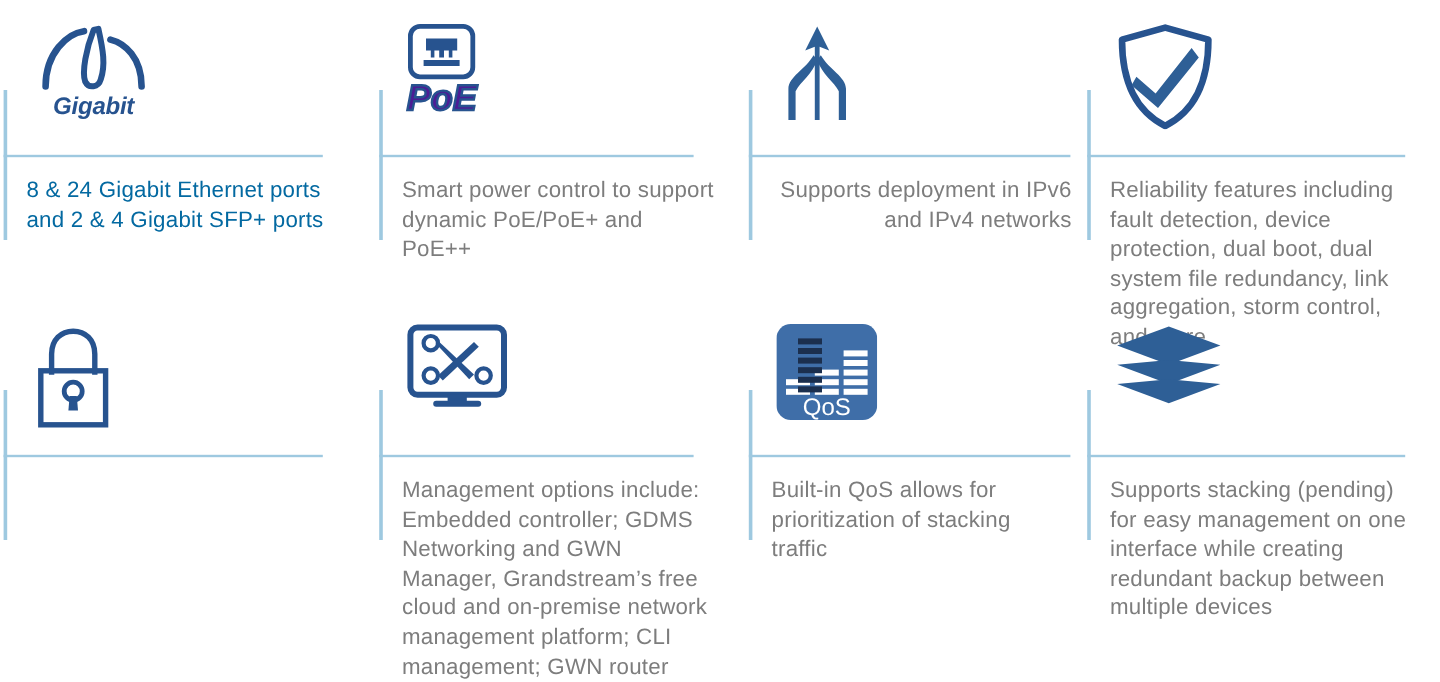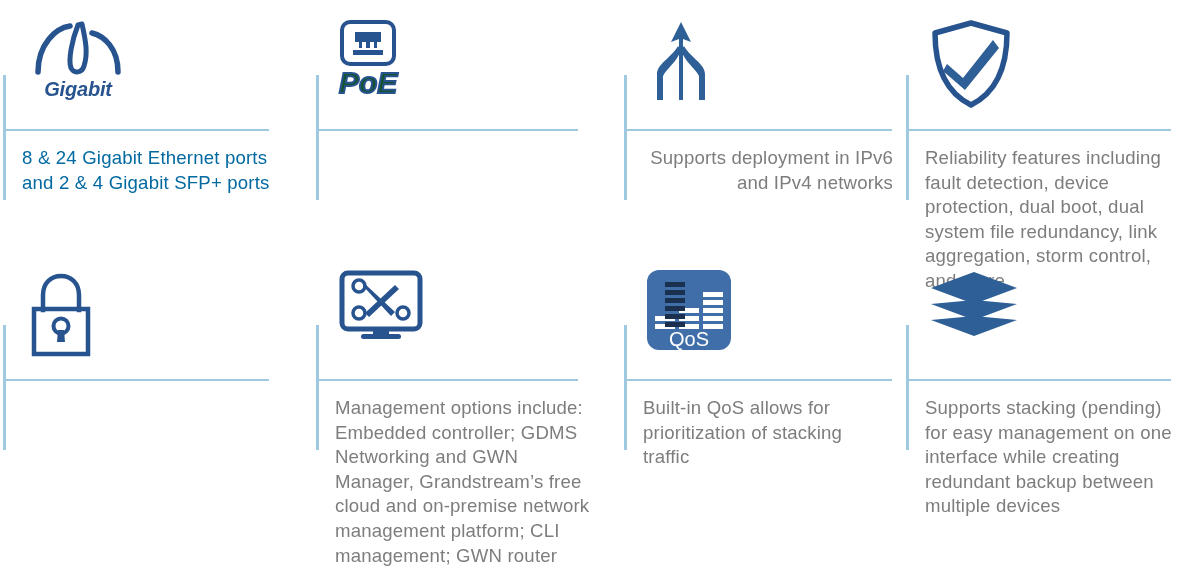--- a/index.html
+++ b/index.html
@@ -105,21 +105,21 @@
     color: #27538f;
     letter-spacing: -0.2px;
     text-align: center;
     margin-top: -4px;
   }
   .poe-word {
     font-family: "Liberation Sans", sans-serif;
     font-style: italic;
     font-weight: bold;
     font-size: 30px;
-    color: #14532d;
+    color: #4c1d95;
     -webkit-text-stroke: 2px #27538f;
     letter-spacing: 0px;
     text-align: center;
     margin-top: -2px;
     line-height: 34px;
   }
   .icon-stack { display: flex; flex-direction: column; align-items: center; }
 </style>
 </head>
 <body style="background: rgb(255, 255, 255);">
@@ -150,20 +150,21 @@
       <div class="icon-zone">
         <div class="icon-holder icon-stack">
           <svg width="58" height="48" viewBox="0 0 58 48" fill="none" aria-hidden="true">
             <rect x="3" y="2" width="52" height="42" rx="8" stroke="#27538f" stroke-width="4" fill="none"></rect>
             <path d="M16 12 h26 v10 h-4 v6 h-3 v-6 h-4 v6 h-4 v-6 h-4 v6 h-3 v-6 h-4 Z" fill="#27538f"></path>
             <rect x="14" y="30" width="30" height="5" fill="#27538f"></rect>
           </svg>
           <div class="poe-word">PoE</div>
         </div>
       </div>
+      <div class="feature-text" style="color: rgb(125, 125, 125);">Smart power control to support dynamic PoE/PoE+ and PoE++</div>
     </div>
 
     <div class="feature-cell col-3">
       <div class="rule-v" style="background: rgb(158, 201, 224);"></div>
       <div class="rule-h" style="background: rgb(158, 201, 224);"></div>
       <div class="icon-zone">
         <div class="icon-holder">
           <svg width="68" height="84" viewBox="0 0 68 84" fill="none" aria-hidden="true">
             <path d="M34 2 L44 22 L36 19 L36 80 L32 80 L32 19 L24 22 Z" fill="#2e5f96"></path>
             <path d="M34 30 C30 42, 20 48, 16 56 L16 80 L10 80 L10 54 C10 44, 24 38, 31 26 Z" fill="#2e5f96"></path>

